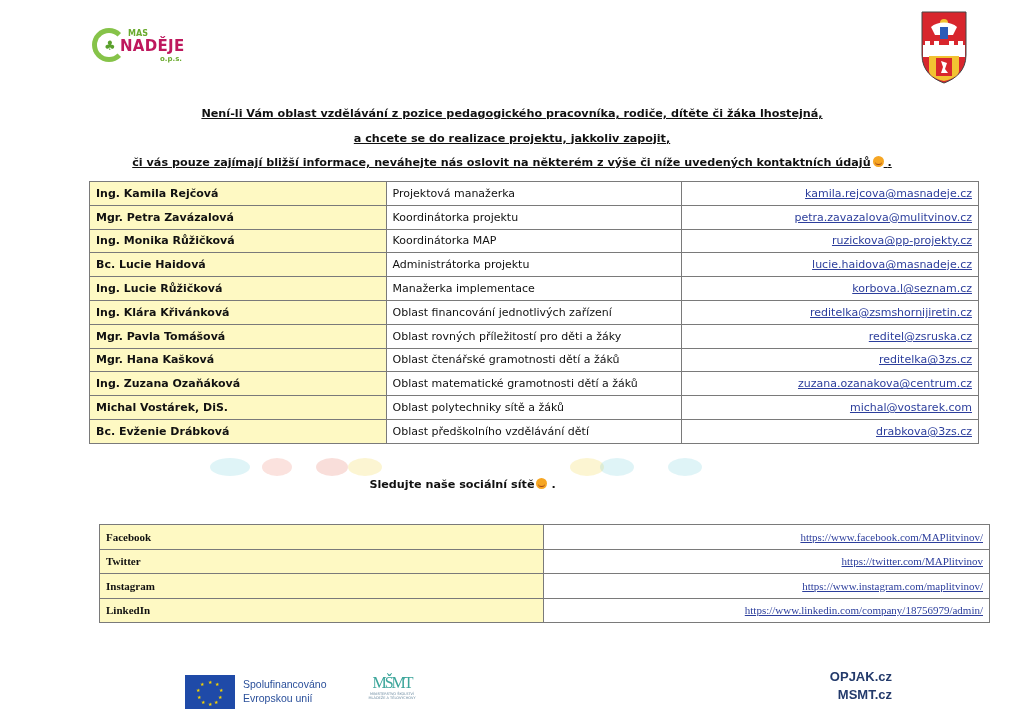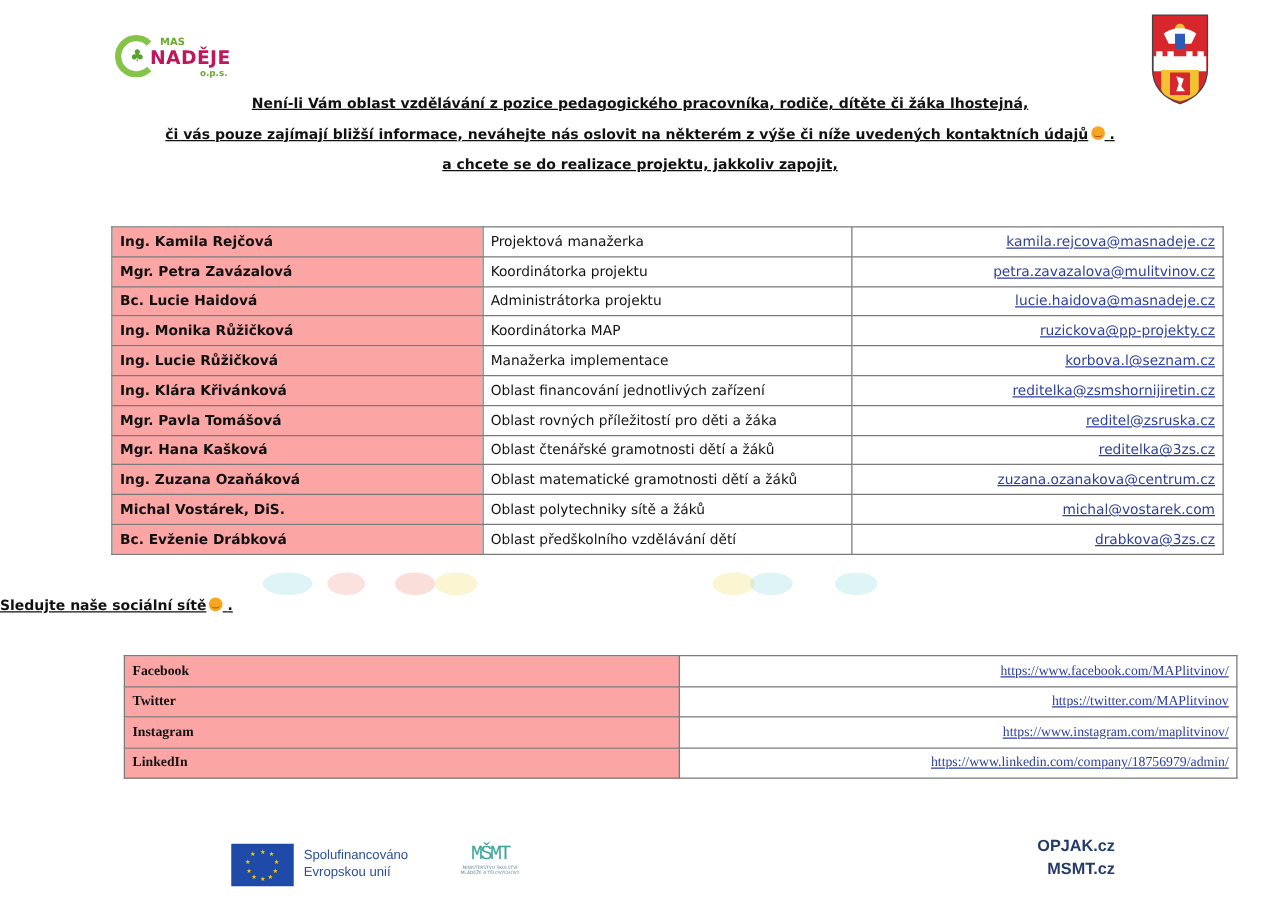--- a/index.html
+++ b/index.html
@@ -16,66 +16,65 @@
       border: 5px solid #86c349; border-right-color: transparent; box-sizing: border-box;
     }
     .mas-logo .clover { position: absolute; left: 14px; top: 12px; font-size: 13px; color: #5aa02c; }
     .mas-logo .mas { position: absolute; left: 38px; top: 3px; font-size: 8px; font-weight: bold; color: #6aaa2e; }
     .mas-logo .nadeje { position: absolute; left: 30px; top: 11px; font-size: 15px; font-weight: bold; color: #be185d; letter-spacing: 0.3px; }
     .mas-logo .ops { position: absolute; left: 70px; top: 29px; font-size: 7px; font-weight: bold; color: #6aaa2e; }
 
     .coat { left: 921px; top: 11px; width: 46px; height: 73px; }
 
     
-    .intro { left: 0; top: 74px; width: 1024px; text-align: center; }
+    .intro { left: 0; top: 105px; width: 1024px; text-align: center; }
     .intro p {
       margin: 0; height: 24.5px; line-height: 18px; font-size: 11.2px; font-weight: bold;
       text-decoration: underline; color: #111;
     }
     .smile {
       display: inline-block; width: 11px; height: 11px; border-radius: 50%;
       background: #f6a623; vertical-align: -1px; margin-left: 2px; position: relative;
     }
     .smile::before { content: ""; position: absolute; left: 2px; top: 5px; width: 7px; height: 3px; border-bottom: 1.5px solid #a0441a; border-radius: 0 0 6px 6px; }
 
     
     table { border-collapse: collapse; position: absolute; }
     td {
       border: 1px solid #7a7a7a; font-size: 11px; padding: 0 6px; height: 23.8px; box-sizing: border-box;
       white-space: nowrap; color: #111;
     }
-    td.name { background: #fca5a5; font-weight: bold; }
+    td.name { background: #fef9c3; font-weight: bold; }
     td.role { background: rgba(255,255,255,0.85); }
     td.mail { background: rgba(255,255,255,0.85); text-align: right; }
     a { color: #2c3e9c; text-decoration: underline; }
 
     .contacts { left: 89px; top: 181px; width: 890px; }
     .contacts col.c1 { width: 297px; }
     .contacts col.c2 { width: 296px; }
     .contacts col.c3 { width: 297px; }
 
     .socials { left: 99px; top: 524px; width: 891px; font-family: Liberation Serif, serif; }
     .socials col.c1 { width: 445px; }
     .socials col.c2 { width: 446px; }
     .socials td { height: 24.5px; }
 
     
     .wm { position: absolute; border-radius: 50%; opacity: 0.25; }
 
     .social-heading {
-      left: 0; top: 478px; width: 925px; text-align: left; font-size: 11.2px; font-weight: bold;
-      text-decoration: underline;
+      left: 0; top: 478px; width: 925px; text-align: center; font-size: 11.2px; font-weight: bold;
     }
 
     
     .eu-flag { left: 185px; top: 675px; width: 50px; height: 34px; background: #1f4aa8; }
     .eu-flag .star { position: absolute; color: #f5d300; font-size: 5px; line-height: 5px; }
     .eu-text { left: 243px; top: 677px; font-size: 10.5px; color: #2a4f9a; line-height: 14px; font-family: "Liberation Sans", sans-serif; }
     .msmt-logo { left: 356px; top: 674px; width: 72px; height: 36px; text-align: center; }
-    .msmt-logo .mark { font-size: 16px; color: #3ba59a; font-family: Liberation Mono, monospace; letter-spacing: -2px; line-height: 18px; }
+    .msmt-logo .mark { font-size: 16px; color: #3ba59a; font-family: Liberation Serif, serif; letter-spacing: -2px; line-height: 18px; }
     .msmt-logo .small { font-size: 3.5px; color: #6b8aa0; line-height: 4px; }
     .footer-links { left: 812px; top: 668px; text-align: right; width: 80px; font-family: "Liberation Sans", sans-serif; font-weight: bold; font-size: 13px; color: #233a6b; line-height: 18px; }
   </style>
 </head>
 <body>
 
 <div class="abs mas-logo">
   <div class="ring"></div>
   <span class="clover">♣</span>
   <span class="mas">MAS</span>
@@ -95,22 +94,22 @@
     <rect x="15" y="47" width="16" height="18" fill="#d8262d"></rect>
     <path d="M20 50 L26 52 L24 58 L27 62 L20 62 L22 56 Z" fill="#ffffff"></path>
     <circle cx="23" cy="12" r="4" fill="#f2c232"></circle>
     <path d="M10 16 C16 10 30 10 36 16 L32 24 H14 Z" fill="#ffffff"></path>
     <rect x="19" y="16" width="8" height="12" fill="#2b5cb8"></rect>
   </svg>
 </div>
 
 <div class="abs intro">
   <p>Není-li Vám oblast vzdělávání z pozice pedagogického pracovníka, rodiče, dítěte či žáka lhostejná,</p>
+  <p>a chcete se do realizace projektu, jakkoliv zapojit,</p>
   <p><span>či vás pouze zajímají bližší informace, neváhejte nás oslovit na některém z výše či níže uvedených kontaktních údajů</span><span class="smile"></span> <span>.</span></p>
-  <p>a chcete se do realizace projektu, jakkoliv zapojit,</p>
 </div>
 
 <div class="wm" style="left:210px;top:458px;width:40px;height:18px;background:#7fd3e0;"></div>
 <div class="wm" style="left:262px;top:458px;width:30px;height:18px;background:#f08a7a;"></div>
 <div class="wm" style="left:316px;top:458px;width:32px;height:18px;background:#e87a6a;"></div>
 <div class="wm" style="left:348px;top:458px;width:34px;height:18px;background:#f5d84a;"></div>
 <div class="wm" style="left:570px;top:458px;width:34px;height:18px;background:#f5d84a;"></div>
 <div class="wm" style="left:600px;top:458px;width:34px;height:18px;background:#7fd3e0;"></div>
 <div class="wm" style="left:668px;top:458px;width:34px;height:18px;background:#7fd3e0;"></div>
 
@@ -125,42 +124,42 @@
       <td class="name">Ing. Kamila Rejčová</td>
       <td class="role">Projektová manažerka</td>
       <td class="mail"><a href="#">kamila.rejcova@masnadeje.cz</a></td>
     </tr>
     <tr>
       <td class="name">Mgr. Petra Zavázalová</td>
       <td class="role">Koordinátorka projektu</td>
       <td class="mail"><a href="#">petra.zavazalova@mulitvinov.cz</a></td>
     </tr>
     <tr>
+      <td class="name">Ing. Monika Růžičková</td>
+      <td class="role">Koordinátorka MAP</td>
+      <td class="mail"><a href="#">ruzickova@pp-projekty.cz</a></td>
+    </tr>
+    <tr>
       <td class="name">Bc. Lucie Haidová</td>
       <td class="role">Administrátorka projektu</td>
       <td class="mail"><a href="#">lucie.haidova@masnadeje.cz</a></td>
     </tr>
     <tr>
-      <td class="name">Ing. Monika Růžičková</td>
-      <td class="role">Koordinátorka MAP</td>
-      <td class="mail"><a href="#">ruzickova@pp-projekty.cz</a></td>
-    </tr>
-    <tr>
       <td class="name">Ing. Lucie Růžičková</td>
       <td class="role">Manažerka implementace</td>
       <td class="mail"><a href="#">korbova.l@seznam.cz</a></td>
     </tr>
     <tr>
       <td class="name">Ing. Klára Křivánková</td>
       <td class="role">Oblast financování jednotlivých zařízení</td>
       <td class="mail"><a href="#">reditelka@zsmshornijiretin.cz</a></td>
     </tr>
     <tr>
       <td class="name">Mgr. Pavla Tomášová</td>
-      <td class="role">Oblast rovných příležitostí pro děti a žáka</td>
+      <td class="role">Oblast rovných příležitostí pro děti a žáky</td>
       <td class="mail"><a href="#">reditel@zsruska.cz</a></td>
     </tr>
     <tr>
       <td class="name">Mgr. Hana Kašková</td>
       <td class="role">Oblast čtenářské gramotnosti dětí a žáků</td>
       <td class="mail"><a href="#">reditelka@3zs.cz</a></td>
     </tr>
     <tr>
       <td class="name">Ing. Zuzana Ozaňáková</td>
       <td class="role">Oblast matematické gramotnosti dětí a žáků</td>

